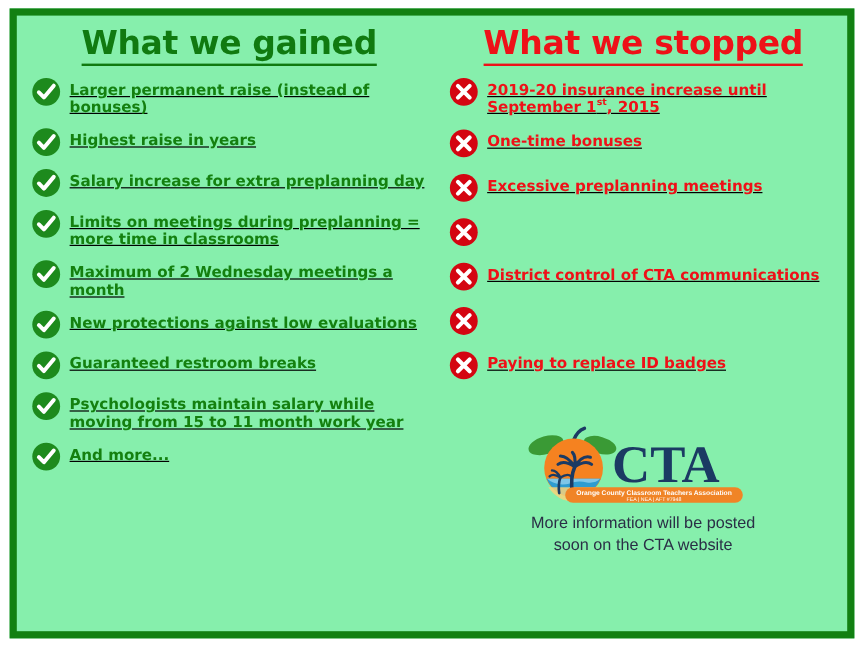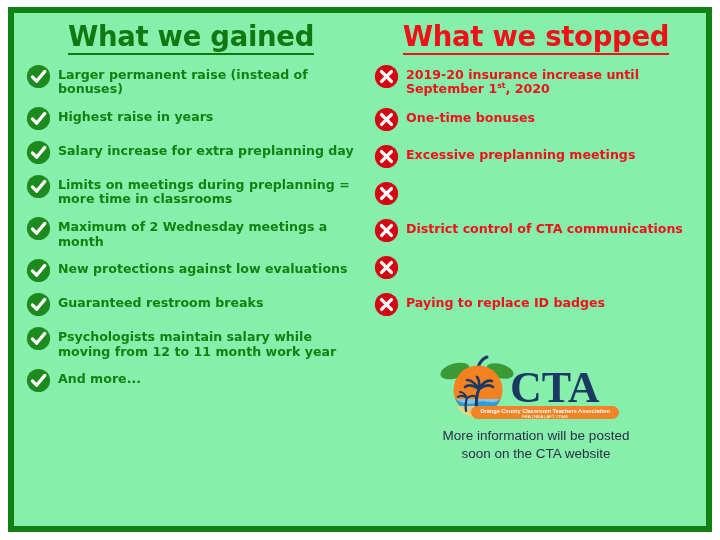--- a/index.html
+++ b/index.html
@@ -59,20 +59,21 @@
     border-bottom: 2.5px solid currentColor;
     padding-bottom: 1px;
   }
   .head-gained  { color: #107a10; }
   .head-stopped { color: #ee1118; }
 
   ul.items {
     list-style: none;
     margin: 0;
     padding: 0;
+    text-decoration: underline;
   }
   ul.items li {
     display: flex;
     align-items: flex-start;
     margin-bottom: 9px;
   }
   .badge {
     flex: 0 0 auto;
     width: 25px;
     height: 25px;
@@ -205,21 +206,21 @@
             <span class="item-text">Guaranteed restroom breaks</span>
           </li>
 
           <li>
             <span class="badge">
               <svg class="logo-svg" width="25" height="25" viewBox="0 0 25 25">
                   <circle cx="12.5" cy="12.5" r="11.6" fill="#1d8a1d"></circle>
                   <path d="M6.4 12.9 L10.6 17.2 L18.8 7.4" fill="none" stroke="#ffffff" stroke-width="3.3" stroke-linecap="round" stroke-linejoin="round"></path>
                 </svg>
             </span>
-            <span class="item-text">Psychologists maintain salary while moving from 12 to 11 month work year</span>
+            <span class="item-text">Psychologists maintain salary while moving from 15 to 11 month work year</span>
           </li>
 
           <li>
             <span class="badge">
               <svg class="logo-svg" width="25" height="25" viewBox="0 0 25 25">
                   <circle cx="12.5" cy="12.5" r="11.6" fill="#1d8a1d"></circle>
                   <path d="M6.4 12.9 L10.6 17.2 L18.8 7.4" fill="none" stroke="#ffffff" stroke-width="3.3" stroke-linecap="round" stroke-linejoin="round"></path>
                 </svg>
             </span>
             <span class="item-text">And more...</span>
@@ -232,21 +233,21 @@
         <h1 class="head head-stopped"><span class="u">What we stopped</span></h1>
         <ul class="items">
 
           <li>
             <span class="badge">
               <svg class="logo-svg" width="25" height="25" viewBox="0 0 25 25">
                   <circle cx="12.5" cy="12.5" r="11.6" fill="#d40511"></circle>
                   <path d="M7.6 7.6 L17.4 17.4 M17.4 7.6 L7.6 17.4" fill="none" stroke="#ffffff" stroke-width="3.4" stroke-linecap="round"></path>
                 </svg>
             </span>
-            <span class="item-text"><span>2019-20 insurance increase until September 1</span><sup>st</sup><span>, 2020</span></span>
+            <span class="item-text"><span>2019-20 insurance increase until September 1</span><sup>st</sup><span>, 2015</span></span>
           </li>
 
           <li>
             <span class="badge">
               <svg class="logo-svg" width="25" height="25" viewBox="0 0 25 25">
                   <circle cx="12.5" cy="12.5" r="11.6" fill="#d40511"></circle>
                   <path d="M7.6 7.6 L17.4 17.4 M17.4 7.6 L7.6 17.4" fill="none" stroke="#ffffff" stroke-width="3.4" stroke-linecap="round"></path>
                 </svg>
             </span>
             <span class="item-text">One-time bonuses</span>

